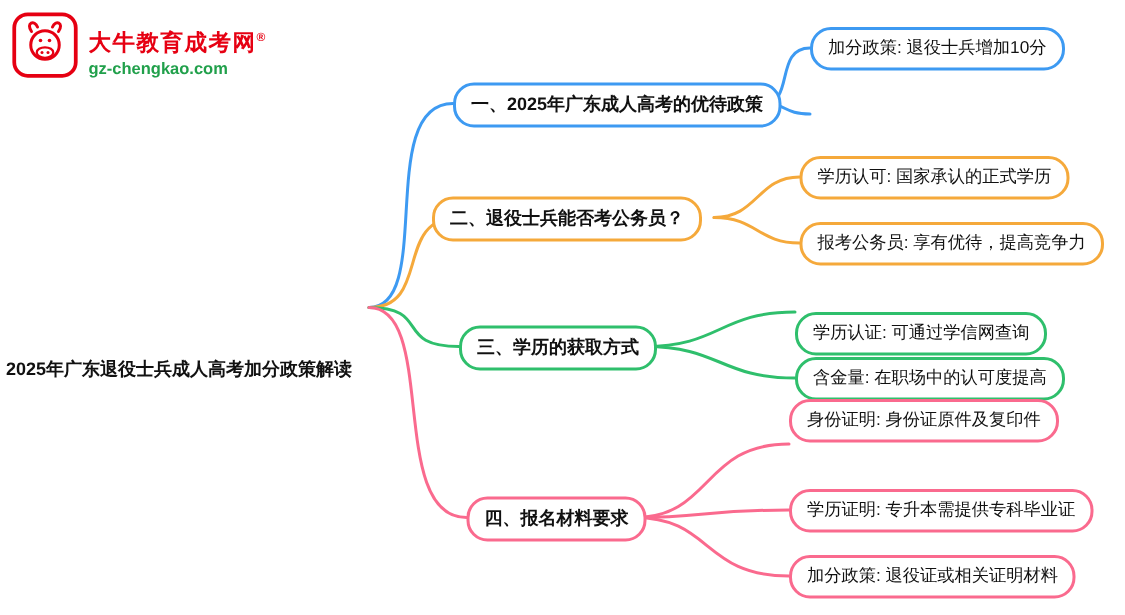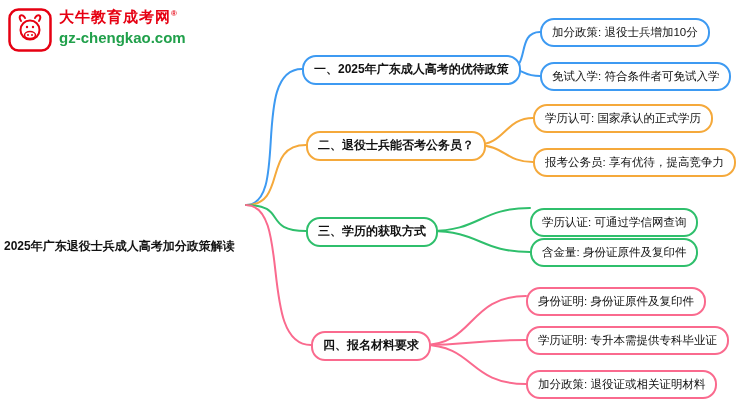--- a/index.html
+++ b/index.html
@@ -1,25 +1,25 @@
 <!DOCTYPE html>
 <html><head>
 <meta charset="utf-8">
 <style>
   html,body{margin:0;padding:0;background:#fff;}
   .canvas{
     position:relative;width:750px;height:410px;background:#ffffff;overflow:hidden;
     font-family:"Liberation Sans","DejaVu Sans",sans-serif;color:#1a1a1a;
   }
   svg.links{position:absolute;left:0;top:0;z-index:0;}
-  .logo{position:absolute;left:8px;top:8px;display:flex;align-items:flex-start;gap:7px;z-index:2;}
+  .logo{position:absolute;left:8px;top:8px;display:flex;align-items:flex-end;gap:7px;z-index:2;}
   .logo-icon{width:44px;height:44px;}
   .brand{font-size:15px;font-weight:700;color:#e60012;letter-spacing:1px;white-space:nowrap;}
   .brand sup{font-size:8px;}
-  .domain{font-size:15px;color:#21a04b;font-weight:700;margin-top:2px;}
+  .domain{font-size:11px;color:#21a04b;font-weight:700;margin-top:2px;}
   .main-topic{
     position:absolute;left:4px;top:198px;z-index:1;
     font-size:12px;font-weight:700;color:#111;white-space:nowrap;margin-top:40px;
   }
   .node{
     position:absolute;z-index:1;background:#fff;border:2px solid #fca5a5;
     border-radius:14px;padding:6px 10px;font-size:11.5px;line-height:1.15;
     white-space:nowrap;color:#111;box-sizing:border-box;
   }
   .branch{font-weight:700;font-size:12px;}
@@ -70,28 +70,27 @@
     <div class="logo-text">
       <div class="brand"><span>大牛教育成考网</span><sup>®</sup></div>
       <div class="domain">gz-chengkao.com</div>
     </div>
   </div>
 
   <div class="main-topic">2025年广东退役士兵成人高考加分政策解读</div>
 
   <div class="node branch b-blue" style="left:302px;top:55px">一、2025年广东成人高考的优待政策</div>
   <div class="node b-blue" style="left:540px;top:18px">加分政策: 退役士兵增加10分</div>
-  <div class="node b-blue" style="left:540px;top:62px">免试入学: 符合条件者可免试入学</div>
 
-  <div class="node branch b-orange" style="left:306px;top:131px">二、退役士兵能否考公务员？</div>
+  <div class="node branch b-orange" style="left:288px;top:131px">二、退役士兵能否考公务员？</div>
   <div class="node b-orange" style="left:533px;top:104px">学历认可: 国家承认的正式学历</div>
   <div class="node b-orange" style="left:533px;top:148px">报考公务员: 享有优待，提高竞争力</div>
 
   <div class="node branch b-green" style="left:306px;top:217px">三、学历的获取方式</div>
   <div class="node b-green" style="left:530px;top:208px">学历认证: 可通过学信网查询</div>
-  <div class="node b-green" style="left:530px;top:238px">含金量: 身份证原件及复印件</div>
+  <div class="node b-green" style="left:530px;top:238px">含金量: 在职场中的认可度提高</div>
 
   <div class="node branch b-pink" style="left:311px;top:331px">四、报名材料要求</div>
-  <div class="node b-pink" style="left:526px;top:287px">身份证明: 身份证原件及复印件</div>
+  <div class="node b-pink" style="left:526px;top:266px">身份证明: 身份证原件及复印件</div>
   <div class="node b-pink" style="left:526px;top:326px">学历证明: 专升本需提供专科毕业证</div>
   <div class="node b-pink" style="left:526px;top:370px">加分政策: 退役证或相关证明材料</div>
 
 </div>
 
 </body></html>

